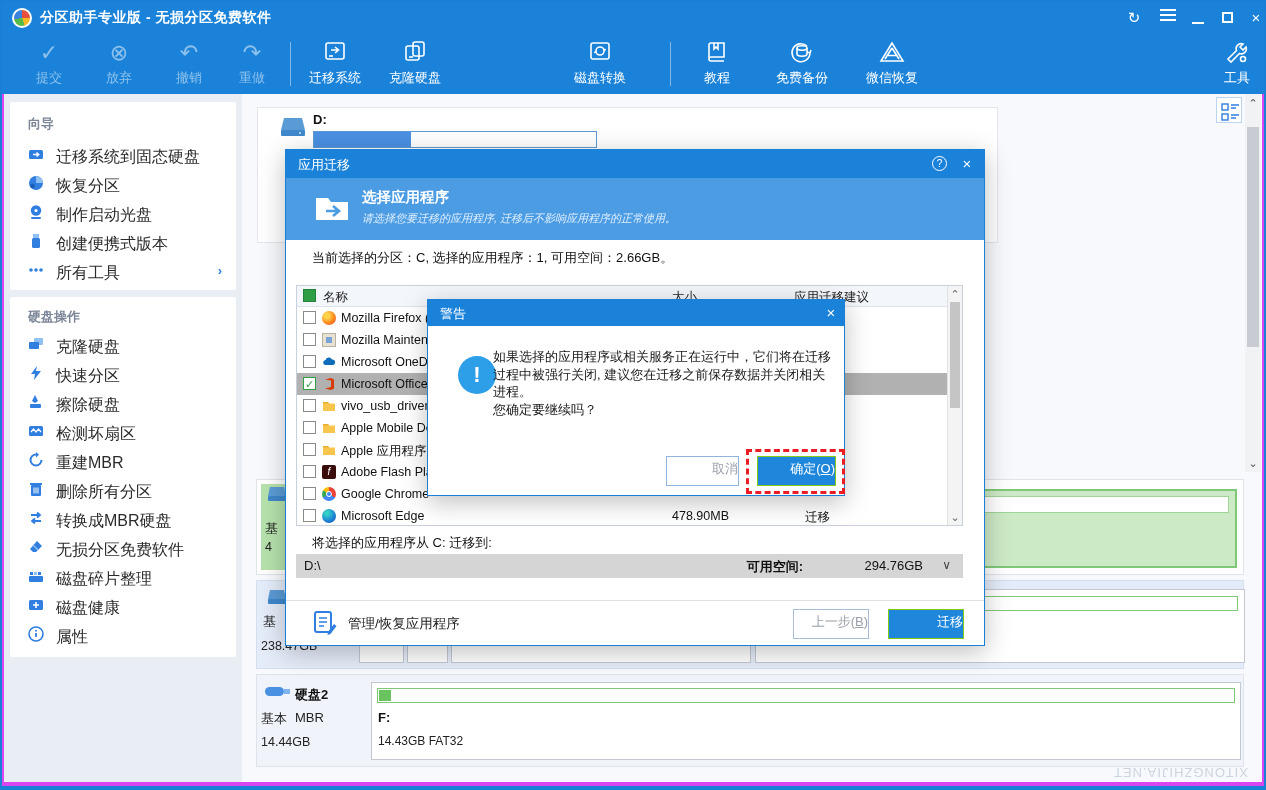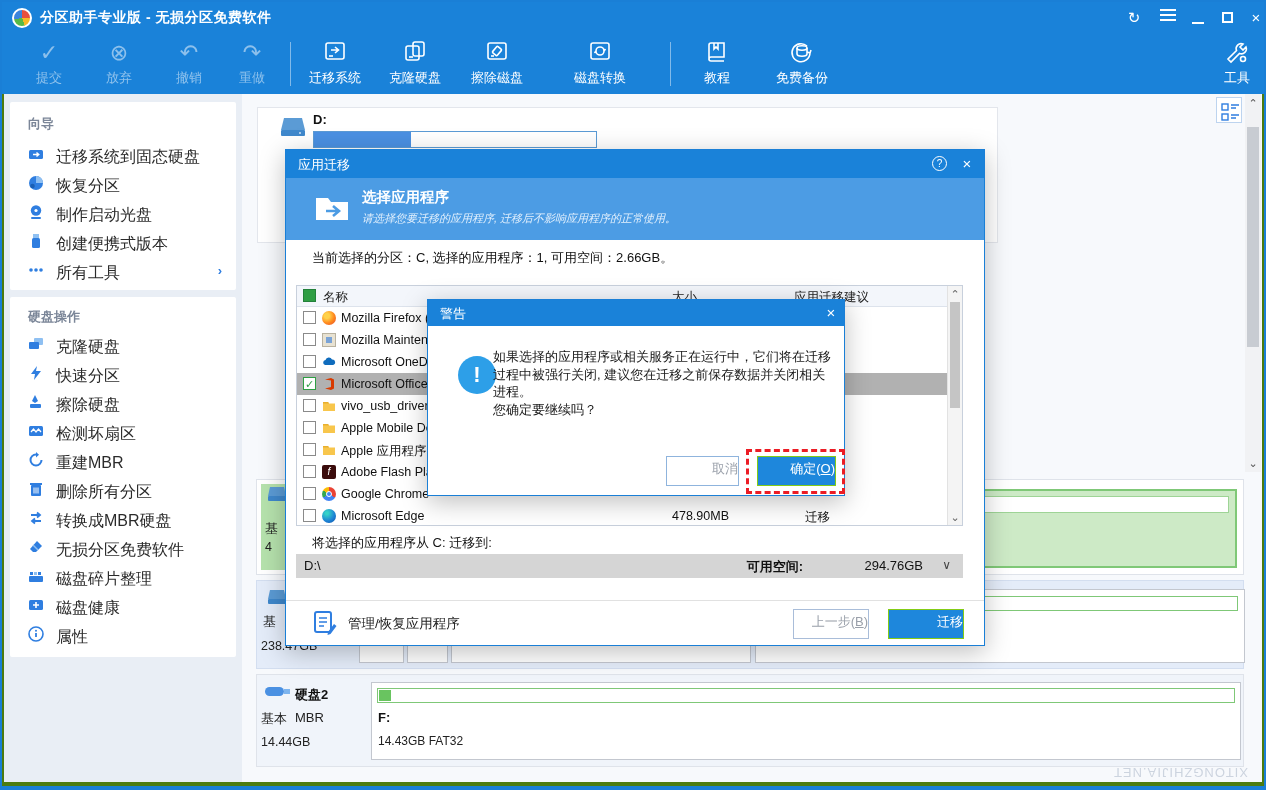--- a/index.html
+++ b/index.html
@@ -1,17 +1,17 @@
 <!DOCTYPE html>
 <html><head>
 <meta charset="utf-8">
 <style>
   html,body{margin:0;padding:0;background:#333;}
   *{box-sizing:border-box;font-family:"Liberation Sans","DejaVu Sans",sans-serif;}
-  .win{position:relative;width:1266px;height:790px;background:#4d7c0f;overflow:hidden;
+  .win{position:relative;width:1266px;height:790px;background:#d946ef;overflow:hidden;
        border:2px solid #1a7fd6;border-bottom-width:4px;}
   .abs{position:absolute;}
   
   .titlebar{position:absolute;left:0;top:0;right:0;height:32px;background:#1a82d9;}
   .logo{position:absolute;left:10px;top:6px;width:20px;height:20px;border-radius:50%;
         background:conic-gradient(#e94f3d 0 90deg,#f6b926 90deg 160deg,#57b947 160deg 260deg,#3a84dd 260deg 360deg);
         border:2px solid #fff;}
   .wtitle{position:absolute;left:38px;top:7px;color:#fff;font-size:14px;font-weight:bold;letter-spacing:.5px;}
   .winctl{position:absolute;top:7px;color:#fff;font-size:15px;width:20px;text-align:center;cursor:default;line-height:18px;}
   .menu-lines{position:absolute;top:12px;width:16px;height:2px;background:#fff;box-shadow:0 5px 0 #fff,0 -5px 0 #fff;}
@@ -143,29 +143,20 @@
       </div>
     <div class="tbi" style="left:370px;">
       <span class="ticon">
         <svg width="28" height="26" viewBox="0 0 28 26">
             <rect class="g" x="12" y="2" width="11" height="14" rx="2"></rect>
             <rect class="g" x="5" y="6" width="13" height="14" rx="2"></rect>
             <path class="g" d="M8 17h4"></path>
           </svg></span>
       <span class="tlabel">克隆硬盘</span>
       </div>
-    <div class="tbi" style="left:452px;">
-      <span class="ticon">
-        <svg width="28" height="26" viewBox="0 0 28 26">
-            <rect class="g" x="5" y="3" width="18" height="16" rx="2"></rect>
-            <rect class="g" x="11" y="7" width="6" height="8" rx="1" transform="rotate(40 14 11)"></rect>
-            <path class="g" d="M8 16h3"></path>
-          </svg></span>
-      <span class="tlabel">擦除磁盘</span>
-      </div>
     <div class="tbi" style="left:555px;">
       <span class="ticon">
         <svg width="28" height="26" viewBox="0 0 28 26">
             <rect class="g" x="5" y="3" width="18" height="16" rx="2"></rect>
             <path class="g" d="M10 11a4 4 0 0 1 8 0M18 11l1.5-2M18 11a4 4 0 0 1-8 0M10 11l-1.5 2"></path>
           </svg></span>
       <span class="tlabel">磁盘转换</span>
       </div>
     <div class="tbsep" style="left:668px;"></div>
 
@@ -178,20 +169,27 @@
       <span class="tlabel">教程</span>
       </div>
     <div class="tbi" style="left:757px;">
       <span class="ticon">
         <svg width="28" height="26" viewBox="0 0 28 26">
             <ellipse class="g" cx="14" cy="8" rx="5" ry="2.2"></ellipse>
             <path class="g" d="M9 8v6c0 1.2 2.2 2.2 5 2.2s5-1 5-2.2V8"></path>
             <path class="g" d="M22 13a9 9 0 1 1-3-7M22 13l1-3M22 13l-3-1"></path>
           </svg></span>
       <span class="tlabel">免费备份</span>
+      </div>
+    <div class="tbi" style="left:847px;">
+      <span class="ticon">
+        <svg width="28" height="26" viewBox="0 0 28 26">
+            <path class="g" d="M14 3 3 21h22zM14 8l-7 11M14 8l7 11M9.5 15.5h9"></path>
+          </svg></span>
+      <span class="tlabel">微信恢复</span>
       </div>
     <div class="tbi" style="left:1192px;">
       <span class="ticon">
         <svg width="28" height="26" viewBox="0 0 28 26">
             <path class="g" d="M20 4a5 5 0 0 0-6.5 6.5L5 19l3 3 8.5-8.5A5 5 0 0 0 23 7l-3 3-3-3z"></path>
             <circle class="g" cx="20" cy="19" r="2.5"></circle>
           </svg></span>
       <span class="tlabel">工具</span>
       </div>
   </div>

